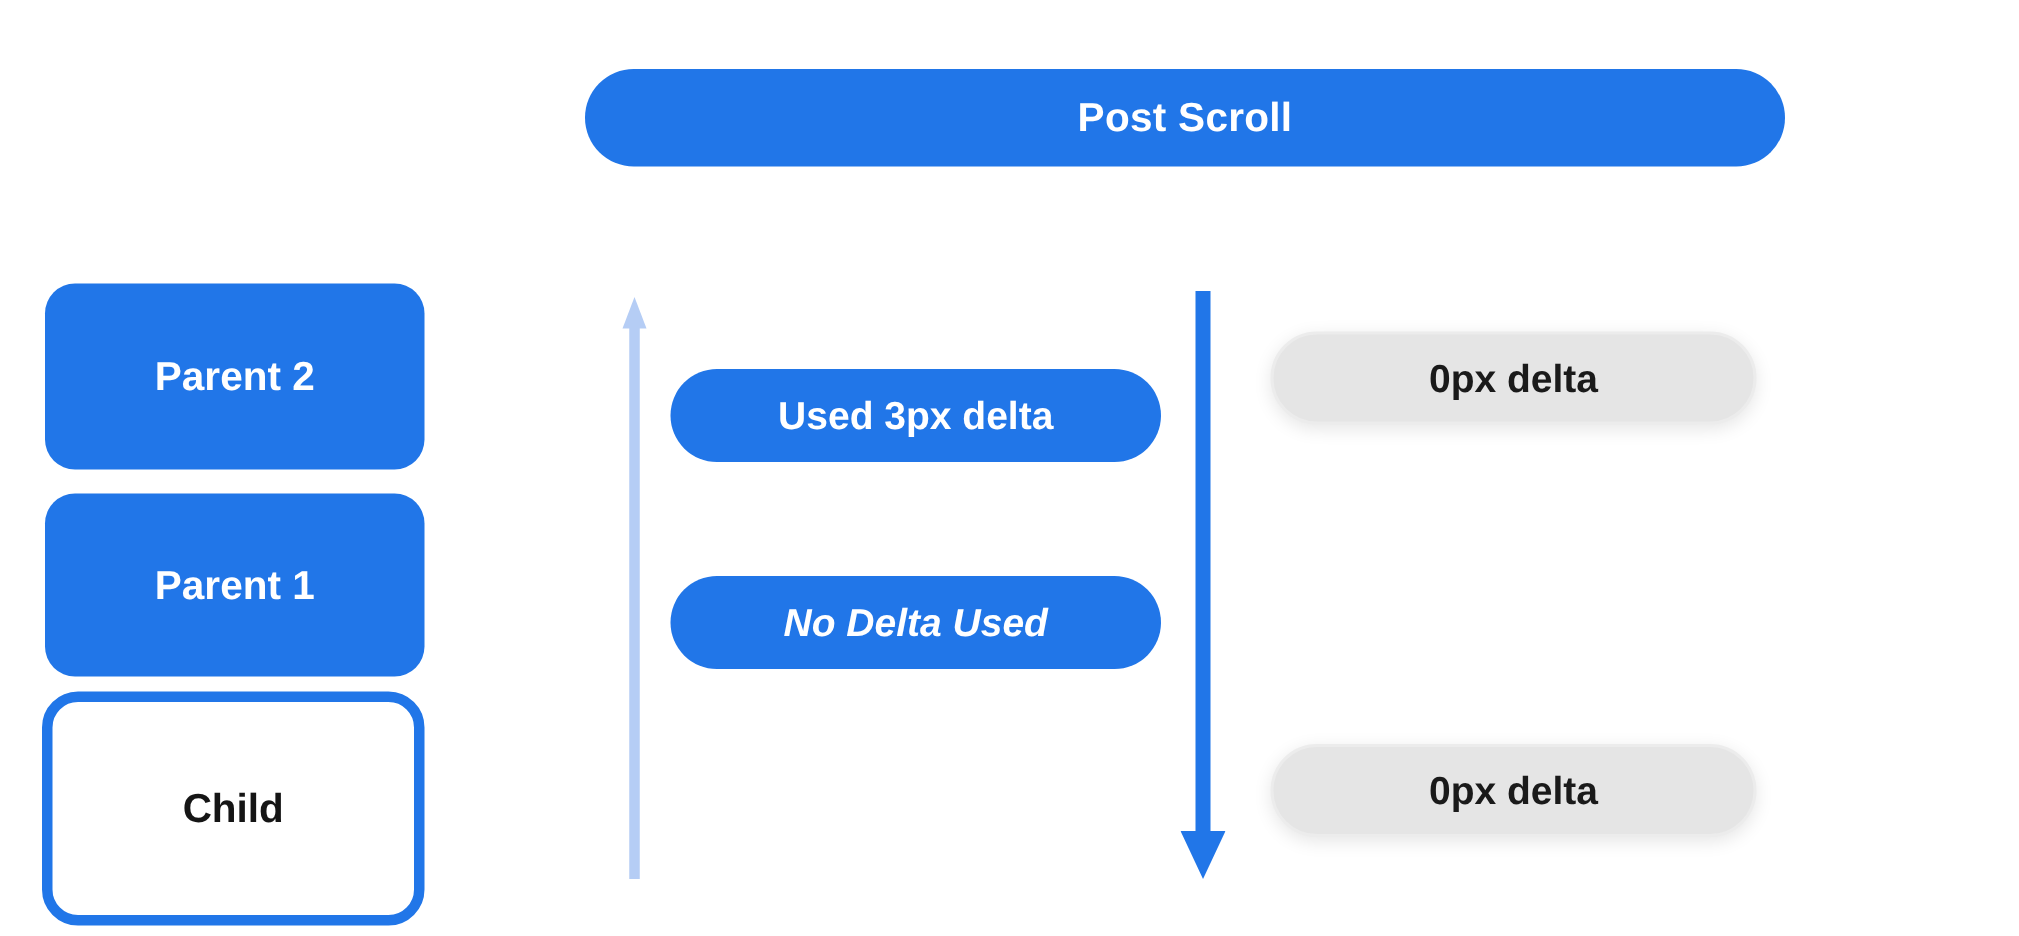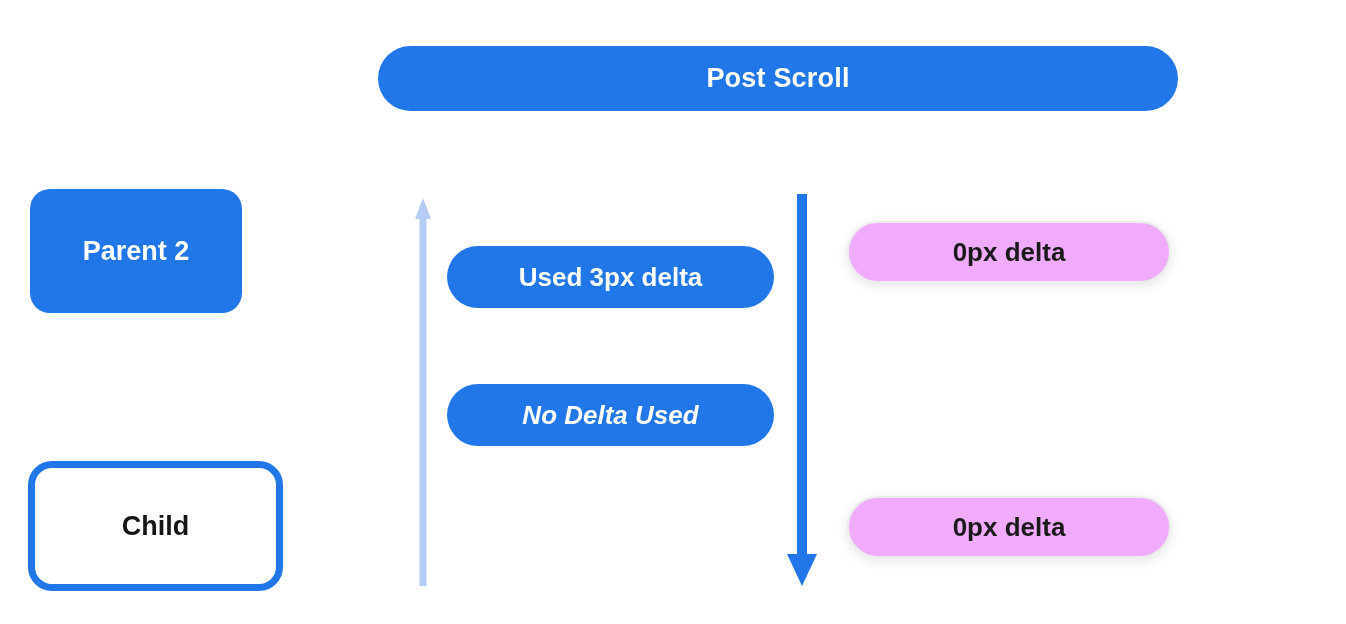--- a/index.html
+++ b/index.html
@@ -18,44 +18,44 @@
   .pill, .box {
     position: absolute;
     display: flex;
     align-items: center;
     justify-content: center;
     box-sizing: border-box;
     text-align: center;
   }
   
   .post-scroll {
-    left: 378px; top: 46px;
+    left: 390px; top: 46px;
     width: 800px; height: 65px;
     border-radius: 33px;
     background: #2176e8;
     color: #ffffff;
     font-size: 27px;
     font-weight: 700;
     letter-spacing: 0.2px;
   }
   
   .parent-box {
     left: 30px;
-    width: 212px;
+    width: 253px;
     border-radius: 20px;
     background: #2176e8;
     color: #ffffff;
     font-size: 27px;
     font-weight: 700;
   }
   .parent-2 { top: 189px; height: 124px; }
   .parent-1 { top: 329px; height: 122px; }
   .child-box {
     left: 28px; top: 461px;
-    width: 255px; height: 130px;
+    width: 255px; height: 156px;
     border-radius: 24px;
     background: #ffffff;
     border: 7px solid #2176e8;
     color: #151515;
     font-size: 27px;
     font-weight: 600;
   }
   
   .blue-pill {
     left: 447px;
@@ -67,21 +67,21 @@
     font-weight: 700;
     margin-top: 24px;
   }
   .blue-pill-1 { top: 222px; }
   .blue-pill-2 { top: 360px; font-style: italic; }
   
   .white-pill {
     left: 847px;
     width: 324px; height: 62px;
     border-radius: 31px;
-    background: #f0abfc;
+    background: #e5e5e5;
     border: 2px solid #ececec;
     box-shadow: 0 3px 12px rgba(0,0,0,0.10);
     color: #1a1a1a;
     font-size: 26px;
     font-weight: 600;
   }
   .white-pill-1 { top: 221px; }
   .white-pill-2 { top: 496px; }
   
   .arrow-svg {
@@ -97,20 +97,23 @@
 <div class="canvas">
 
   <div class="pill post-scroll">
     <span>Post Scroll</span>
   </div>
 
   <div class="box parent-box parent-2">
     <span>Parent 2</span>
   </div>
 
+  <div class="box parent-box parent-1">
+    <span>Parent 1</span>
+  </div>
 
   <div class="box child-box">
     <span>Child</span>
   </div>
 
   <svg class="arrow-svg up-arrow" width="18" height="390" viewBox="0 0 18 390" aria-hidden="true">
     <polygon points="9,2 1,23 17,23" fill="#b5cdf5"></polygon>
     <rect x="5.5" y="21" width="7" height="369" fill="#b5cdf5"></rect>
   </svg>
 

